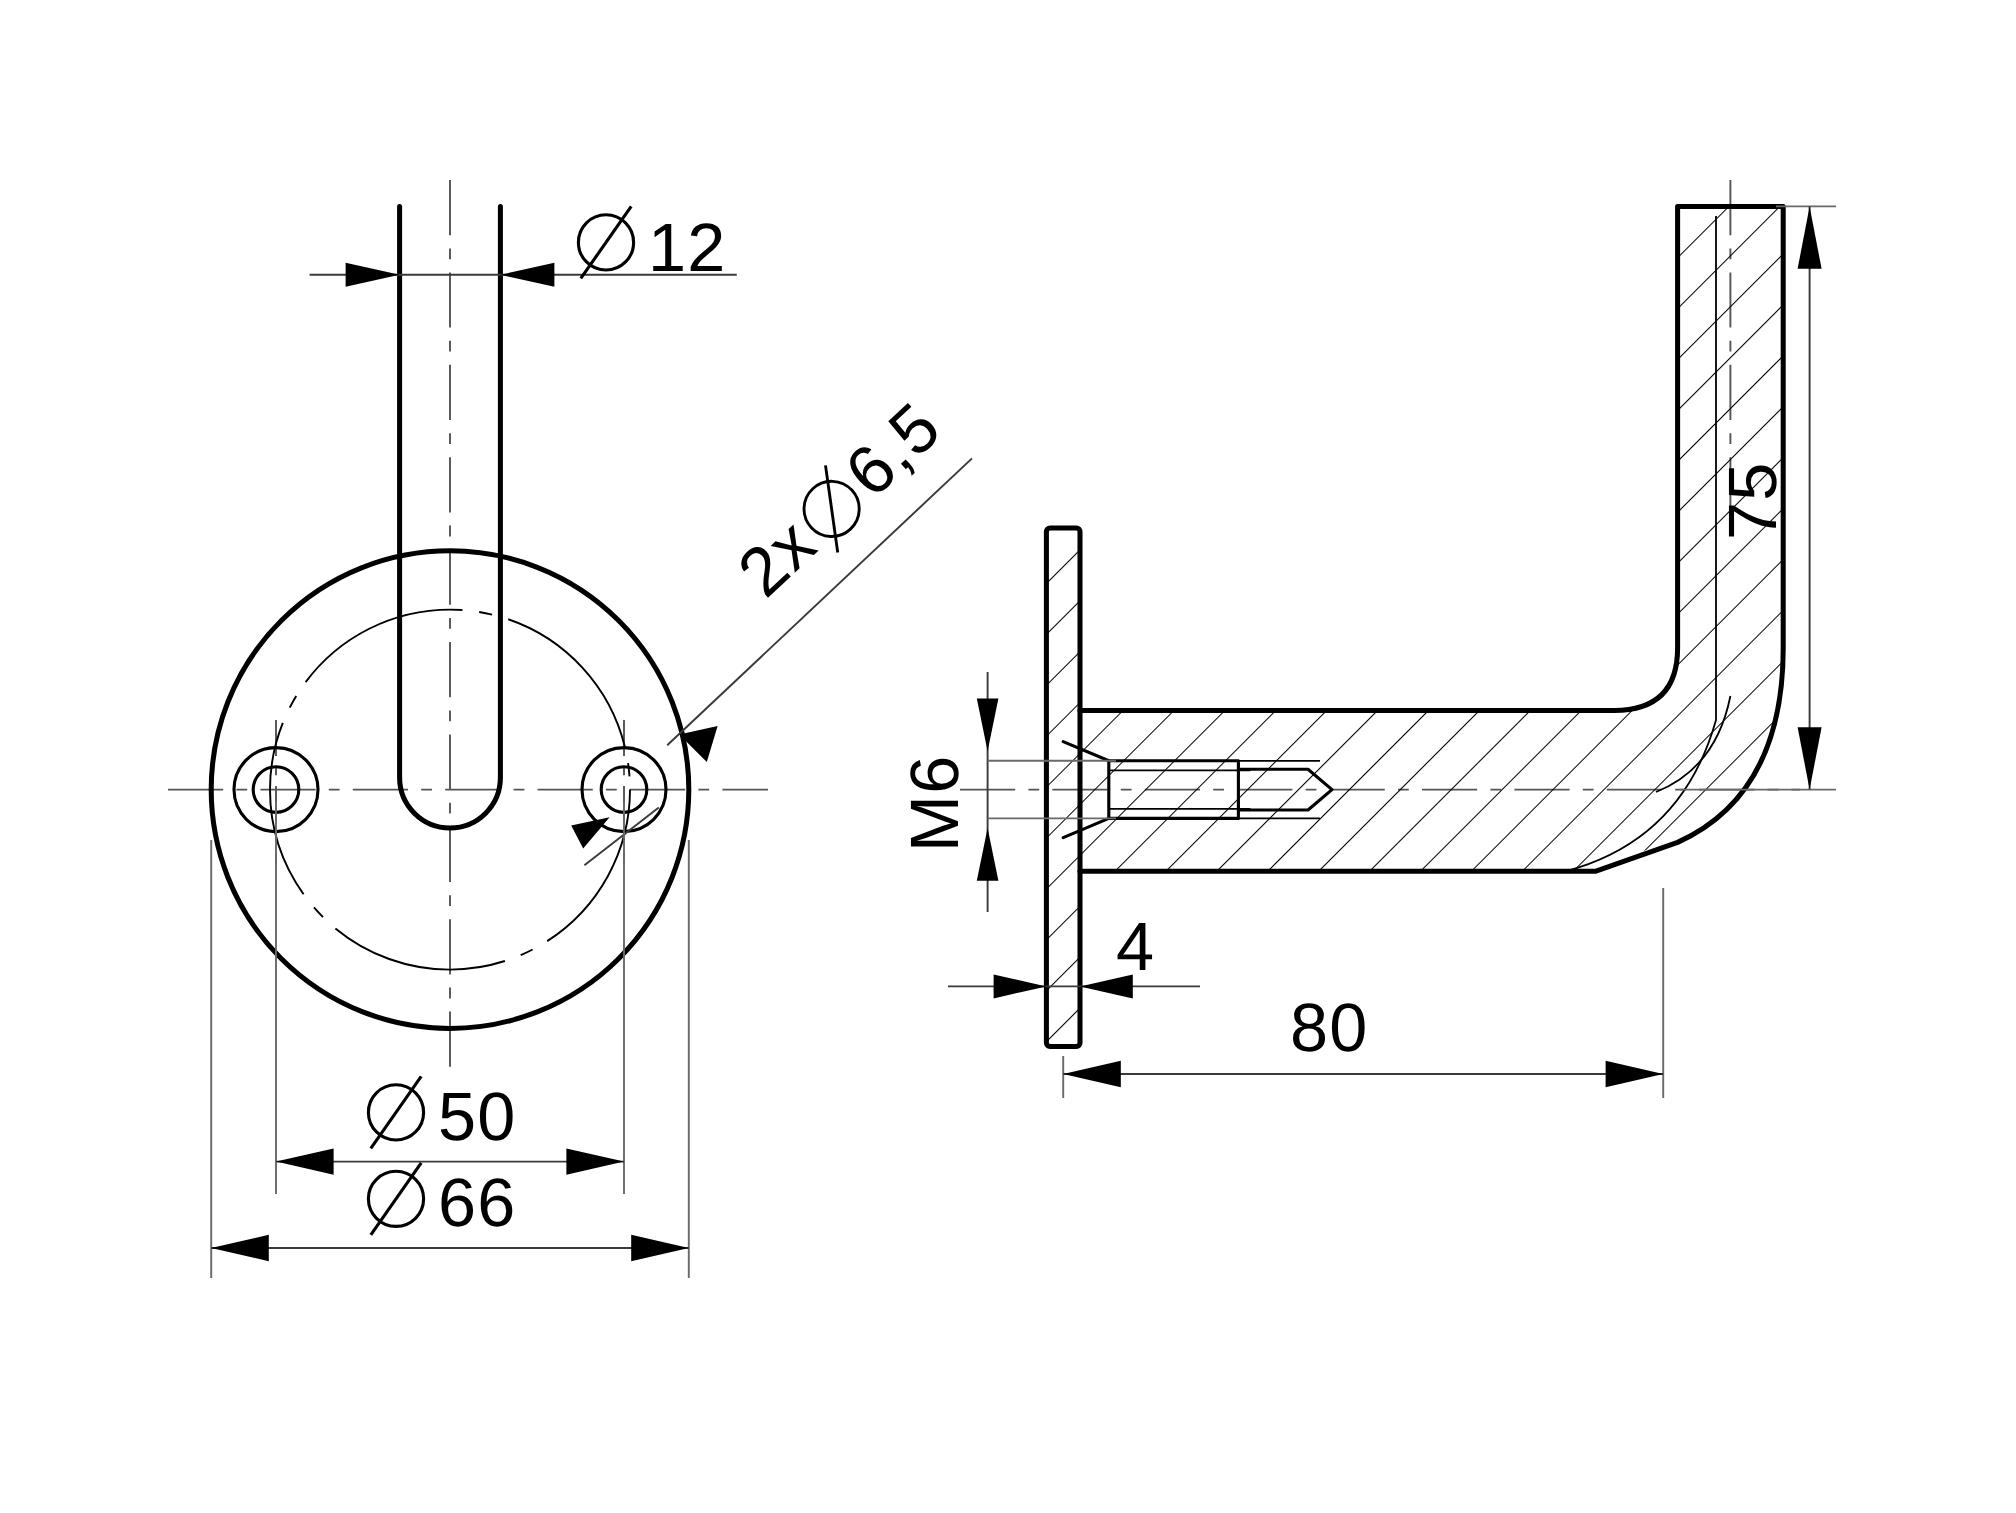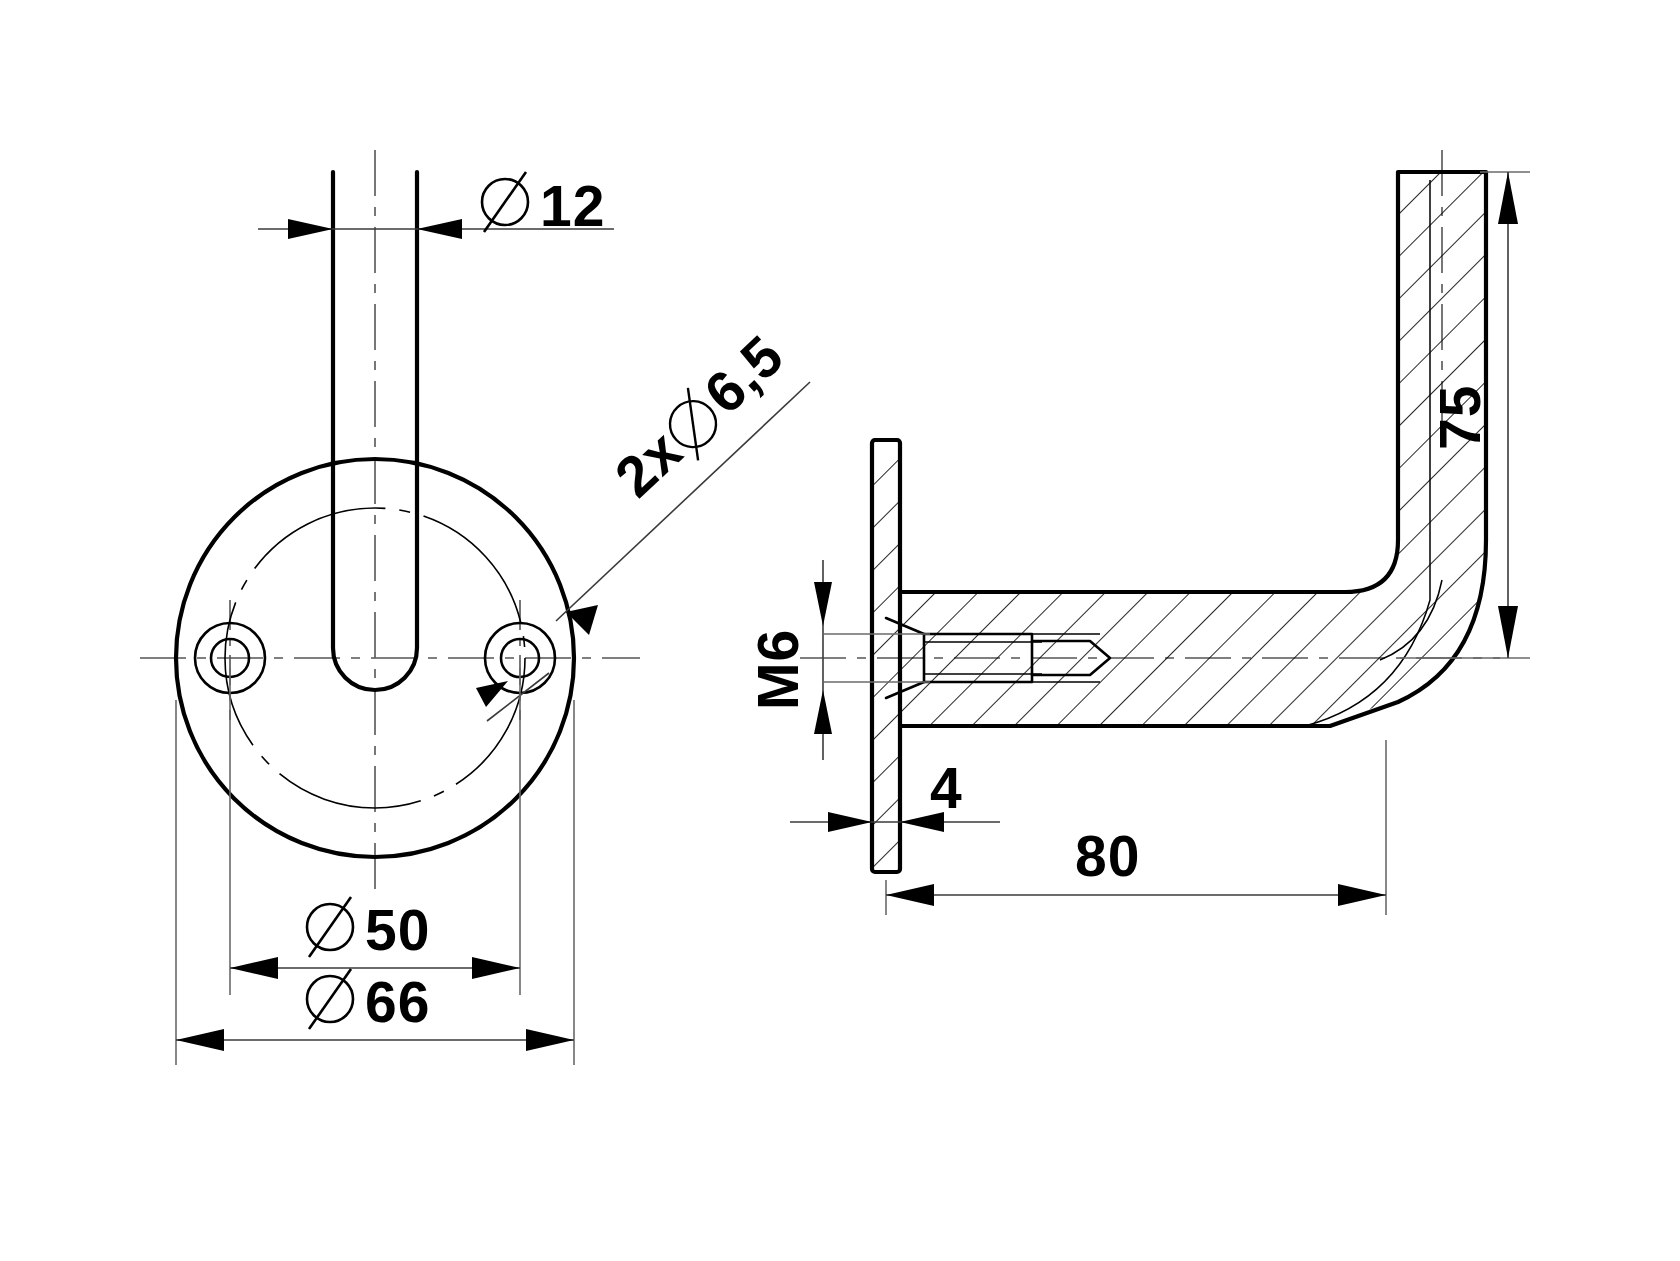--- a/index.html
+++ b/index.html
@@ -11,21 +11,20 @@
     width: 1680px;
     height: 1261px;
     font-family: "Liberation Sans", sans-serif;
     overflow: hidden;
   }
   #drawing-root {
     position: relative;
     width: 1680px;
     height: 1261px;
     background: #ffffff;
-    font-weight: bold;
   }
   svg#cad {
     display: block;
     width: 1680px;
     height: 1261px;
   }
   .outline {
     fill: none;
     stroke: #000000;
     stroke-width: 4.2;

